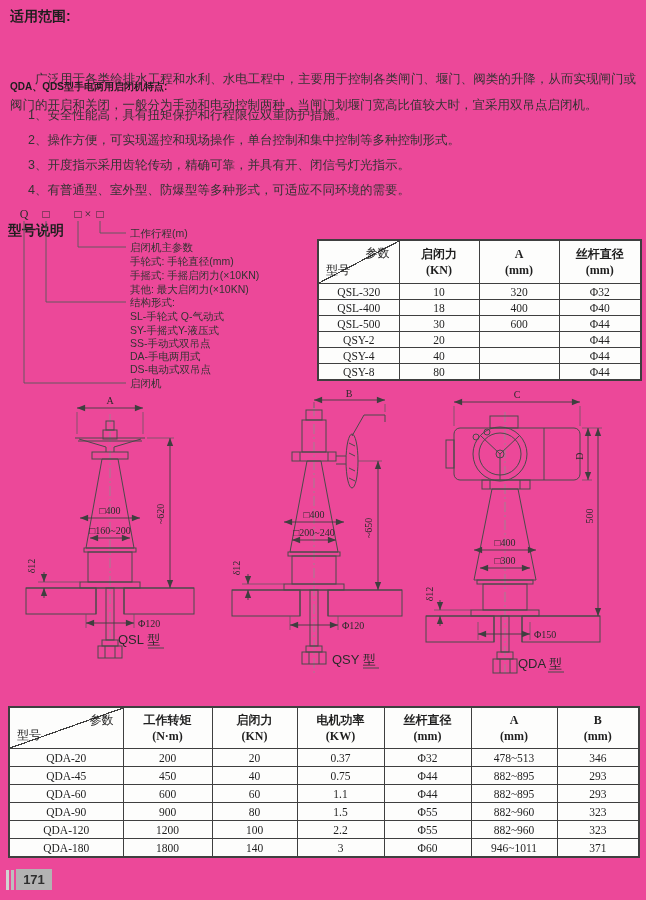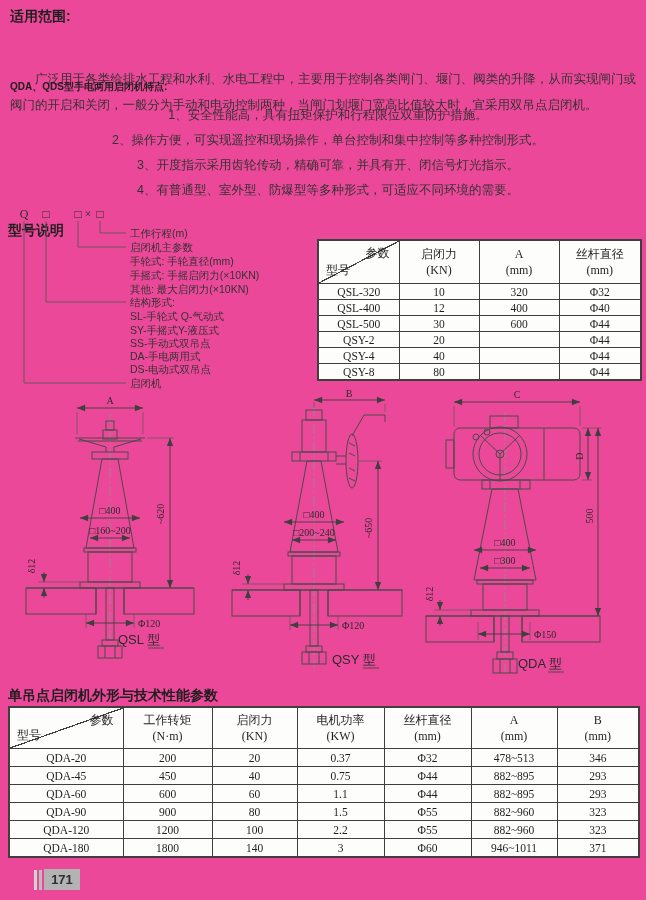--- a/index.html
+++ b/index.html
@@ -11,21 +11,21 @@
   .abs { position:absolute; }
   .sec-title { font-weight:bold; font-size:14px; color:#1e1e1e; }
   .big-title { font-weight:bold; font-size:10px; color:#1e1e1e; }
   .para { font-size:12.5px; line-height:26px; text-align:justify; text-indent:2em; color:#333; }
   .feat-item { font-size:12.5px; line-height:25px; color:#333; }
 
   
   .tbl { position:absolute; border-collapse:collapse; background:#fdfdfc; border:2px solid #3f3f3f; }
   .tbl th, .tbl td { border:1px solid #3f3f3f; font-weight:normal; padding:0 2px; }
   .hd { font-family:"Liberation Serif", serif; font-size:12px; color:#1f1f1f; text-align:center; vertical-align:middle; }
-  .hd .h1, .hd .h2 { line-height:16px; }
+  .hd .h1, .hd .h2 { line-height:16px;font-weight:bold; }
   .tbl tbody td { font-family:"Liberation Serif", serif; font-size:11.5px; color:#1f1f1f; text-align:center; }
   .spec thead th { height:42px; }
   .spec tbody td { height:15px; }
   .perf thead th { height:40px; }
   .perf tbody td { height:17px; }
   .diag {
     position:relative;
     background-image:linear-gradient(to bottom right,
       transparent calc(50% - 0.6px), #3f3f3f calc(50% - 0.6px),
       #3f3f3f calc(50% + 0.6px), transparent calc(50% + 0.6px));
@@ -44,36 +44,36 @@
   .drw .cn { font-family:"Liberation Sans", sans-serif; font-size:13px; }
   .drw marker path { fill:#3f3f3f; stroke:none; }
 
   
   .model-svg text { font-family:"Liberation Sans", sans-serif; }
   .model-svg .code { font-family:"Liberation Serif", serif; font-size:12px; fill:#2b2b2b; }
   .model-svg .lbl { font-size:10.5px; fill:#333; }
   .model-svg line { stroke:#5a5a5a; stroke-width:0.9; }
 
   
-  .badge-wrap { position:absolute; display:flex; align-items:center; gap:2px;margin-left:28px; }
+  .badge-wrap { position:absolute; display:flex; align-items:center; gap:2px; }
   .badge-bar1 { width:3px; height:20px; background:#d2d2d2; }
   .badge-bar2 { width:3px; height:20px; background:#bdbdbd; }
   .badge-box { width:36px; height:21px; background:#b3b3b3; color:#2e2e2e;
     font-size:13px; font-weight:bold; display:flex; align-items:center; justify-content:center; }
 </style>
 </head>
 <body>
 
 <div class="page">
 
   <div class="abs sec-title" style="left:10px; top:8px;">适用范围:</div>
   <div class="abs para" style="left:10px; top:28px; width:626px;margin-top:38px;">广泛用于各类给排水工程和水利、水电工程中，主要用于控制各类闸门、堰门、阀类的升降，从而实现闸门或阀门的开启和关闭，一般分为手动和电动控制两种，当闸门划堰门宽高比值较大时，宜采用双吊点启闭机。</div>
 
   <div class="abs big-title" style="left:10px; top:80px;">QDA、QDS型手电两用启闭机特点:</div>
-  <div class="abs" style="left:28px; top:103px; width:600px;text-align:center;">
+  <div class="abs" style="left:28px; top:103px; width:600px;">
     <div class="feat-item">1、安全性能高，具有扭矩保护和行程限位双重防护措施。</div>
     <div class="feat-item">2、操作方便，可实现遥控和现场操作，单台控制和集中控制等多种控制形式。</div>
     <div class="feat-item">3、开度指示采用齿轮传动，精确可靠，并具有开、闭信号灯光指示。</div>
     <div class="feat-item">4、有普通型、室外型、防爆型等多种形式，可适应不同环境的需要。</div>
   </div>
 
   <div class="abs sec-title" style="left:8px; top:189px;margin-top:33px;">型号说明</div>
   <svg class="abs model-svg" style="left:8px; top:202px;" width="300" height="192" viewBox="0 0 300 192">
 
     <text class="code" x="16" y="16" text-anchor="middle">Q</text>
@@ -134,21 +134,21 @@
     </thead>
     <tbody>
       <tr>
           <td>QSL-320</td>
           <td>10</td>
           <td>320</td>
           <td>Φ32</td>
         </tr>
       <tr>
           <td>QSL-400</td>
-          <td>12</td>
+          <td>18</td>
           <td>400</td>
           <td>Φ40</td>
         </tr>
       <tr>
           <td>QSL-500</td>
           <td>30</td>
           <td>600</td>
           <td>Φ44</td>
         </tr>
       <tr>
@@ -387,21 +387,20 @@
       <text class="dt" x="9" y="206" text-anchor="middle" transform="rotate(-90 9 206)">δ12</text>
       <line class="ext" x1="54" y1="234" x2="54" y2="252"></line>
         <line class="ext" x1="106" y1="234" x2="106" y2="252"></line>
       <line class="dl" x1="54" y1="246" x2="106" y2="246" marker-start="url(#arr-qda)" marker-end="url(#arr-qda)"></line>
       <text class="dt" x="110" y="250">Φ150</text>
     </g>
     <text class="cn" x="94" y="280">QDA 型</text>
     <line x1="124" y1="284" x2="140" y2="284"></line>
   </svg>
 
-  <div class="abs sec-title" style="left:8px; top:687px;">单吊点启闭机外形与技术性能参数</div>
   <table class="tbl perf" style="left:8px; top:706px;">
     <colgroup>
         <col style="width:114px">
         <col style="width:89px">
         <col style="width:85px">
         <col style="width:87px">
         <col style="width:87px">
         <col style="width:86px">
         <col style="width:82px">
       </colgroup>

